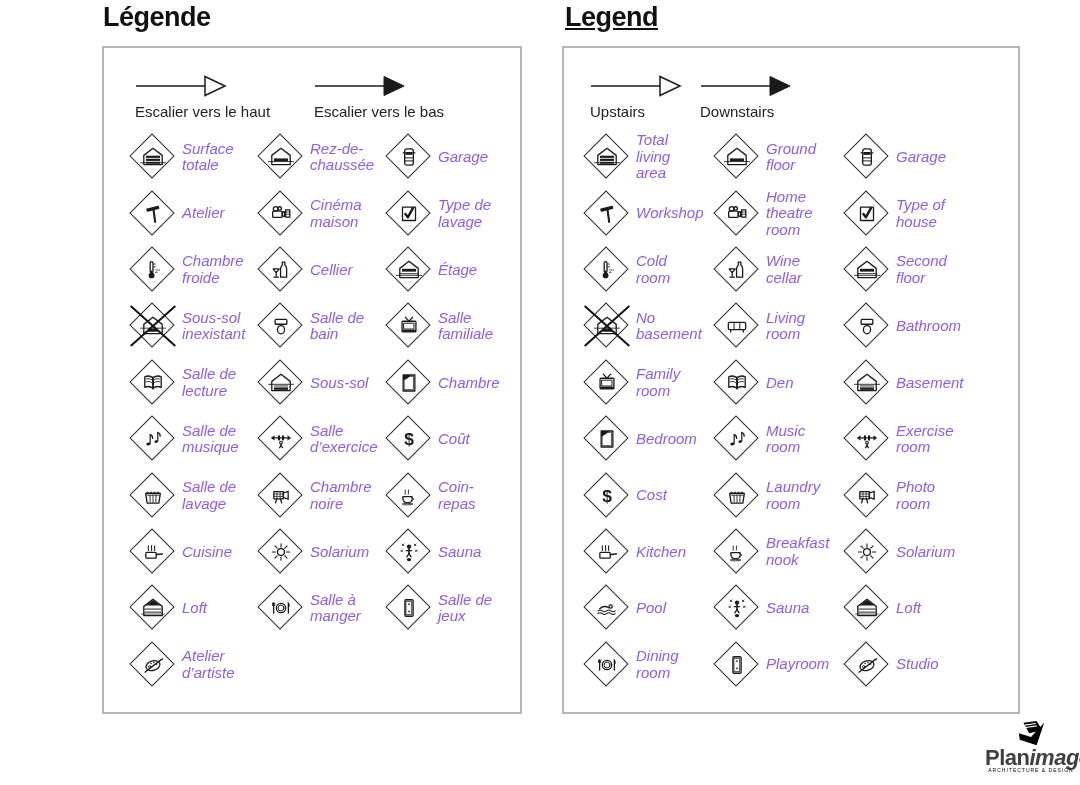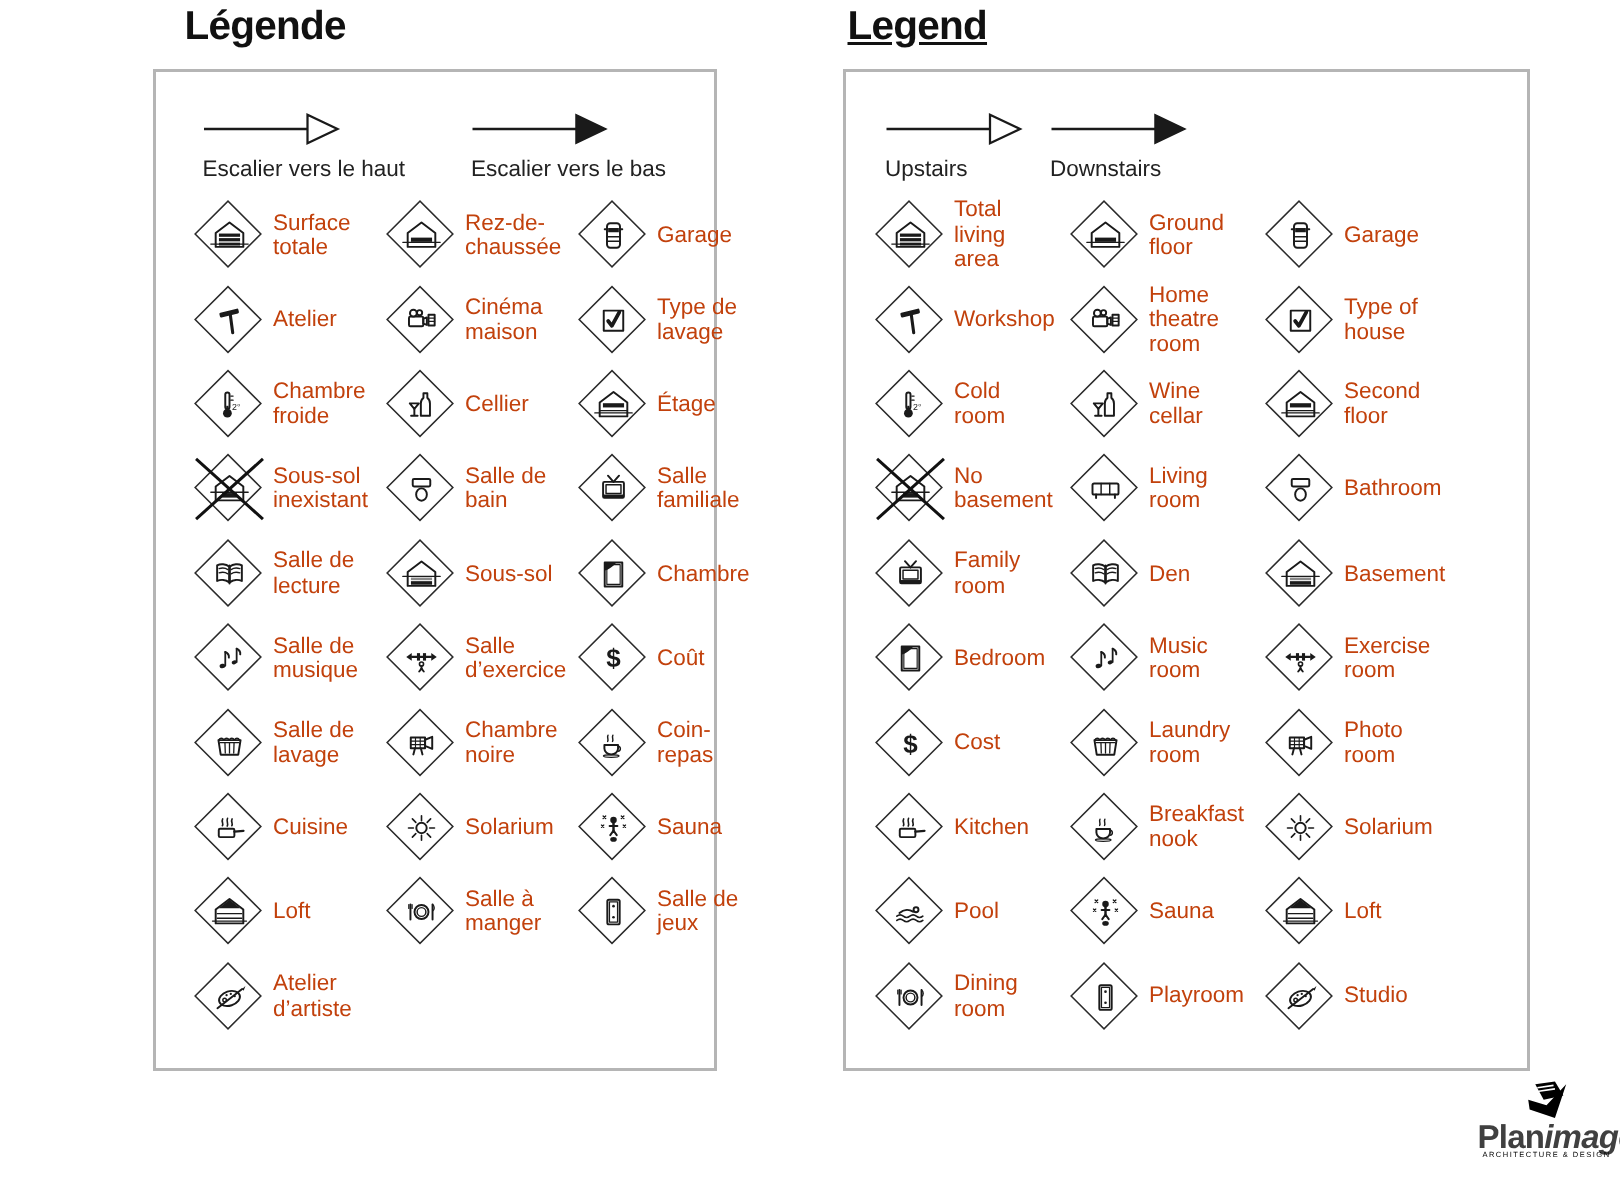--- a/index.html
+++ b/index.html
@@ -6,27 +6,27 @@
   body{
     width:1080px;height:785px;position:relative;overflow:hidden;
     background:#ffffff;
     font-family:"Liberation Sans", sans-serif;
     color:#1a1a1a;
   }
   .page-title{
     position:absolute;top:2px;
     font-size:27px;font-weight:bold;letter-spacing:-0.5px;color:#111;
   }
-  #title-fr{left:103px;margin-left:20px;}
+  #title-fr{left:103px;}
   #title-en{left:565px;text-decoration:underline;}
   .panel{
     position:absolute;top:46px;height:668px;
     border:2px solid #b5b5b5;background:#fff;box-sizing:border-box;
   }
-  #panel-fr{left:102px;width:376px;}
+  #panel-fr{left:102px;width:420px;}
   #panel-en{left:562px;width:458px;}
 
   .arrows{position:absolute;top:26px;left:0;right:0;height:56px;}
   .arrow-group{position:absolute;top:0;}
   #panel-fr .ag1{left:31px;} #panel-fr .ag2{left:210px;}
   #panel-en .ag1{left:26px;} #panel-en .ag2{left:136px;}
   .arrow line{stroke:#1a1a1a;stroke-width:1.7;}
   .arrow polygon.outline{fill:#ffffff;stroke:#1a1a1a;stroke-width:1.5;}
   .arrow polygon.filled{fill:#1a1a1a;stroke:#1a1a1a;stroke-width:1;}
   .arrow-label{font-size:15px;color:#222;margin-top:1px;white-space:nowrap;}
@@ -47,21 +47,21 @@
   }
   .dbox svg.glyph{position:absolute;left:11px;top:11px;}
   .x-overlay{position:absolute;left:-3px;top:-3px;width:54px;height:54px;}
   .x-overlay::before,.x-overlay::after{
     content:"";position:absolute;left:-3px;top:25.5px;width:60px;height:2px;
     background:#111;
   }
   .x-overlay::before{transform:rotate(42deg);}
   .x-overlay::after{transform:rotate(-42deg);}
   .cell-label{
-    font-size:15px;line-height:16.5px;color:#c2410c;white-space:pre-line;
+    font-size:15px;line-height:16.5px;color:#8b5cf6;white-space:pre-line;font-style:italic;
   }
   svg text{font-family:"Liberation Sans", sans-serif;}
 
   .logo{position:absolute;left:985px;top:720px;width:92px;text-align:center;}
   .logo-mark{display:block;margin:0 auto;}
   .logo-word{font-size:22px;line-height:16px;color:#404040;white-space:nowrap;}
   .logo-word .b{font-weight:bold;letter-spacing:-0.5px;}
   .logo-word .i{font-style:italic;font-weight:bold;letter-spacing:-0.5px;}
   .logo-tag{font-size:5px;letter-spacing:1px;color:#000;margin-top:1px;}
 </style>

